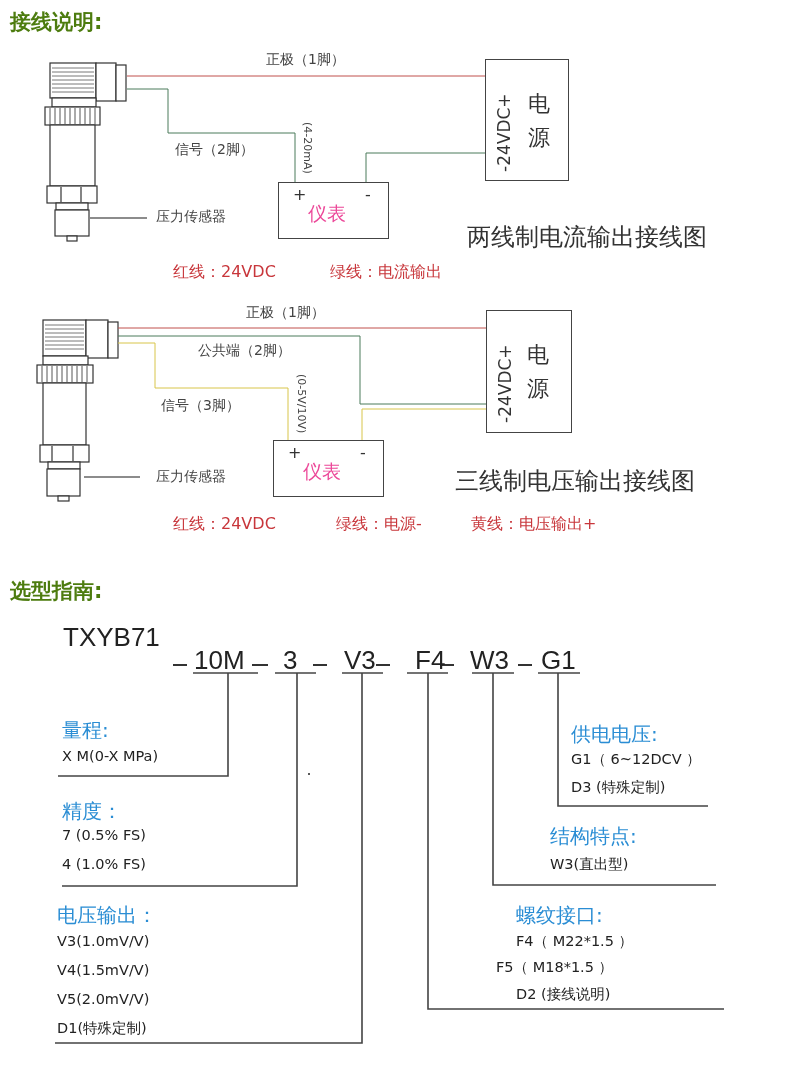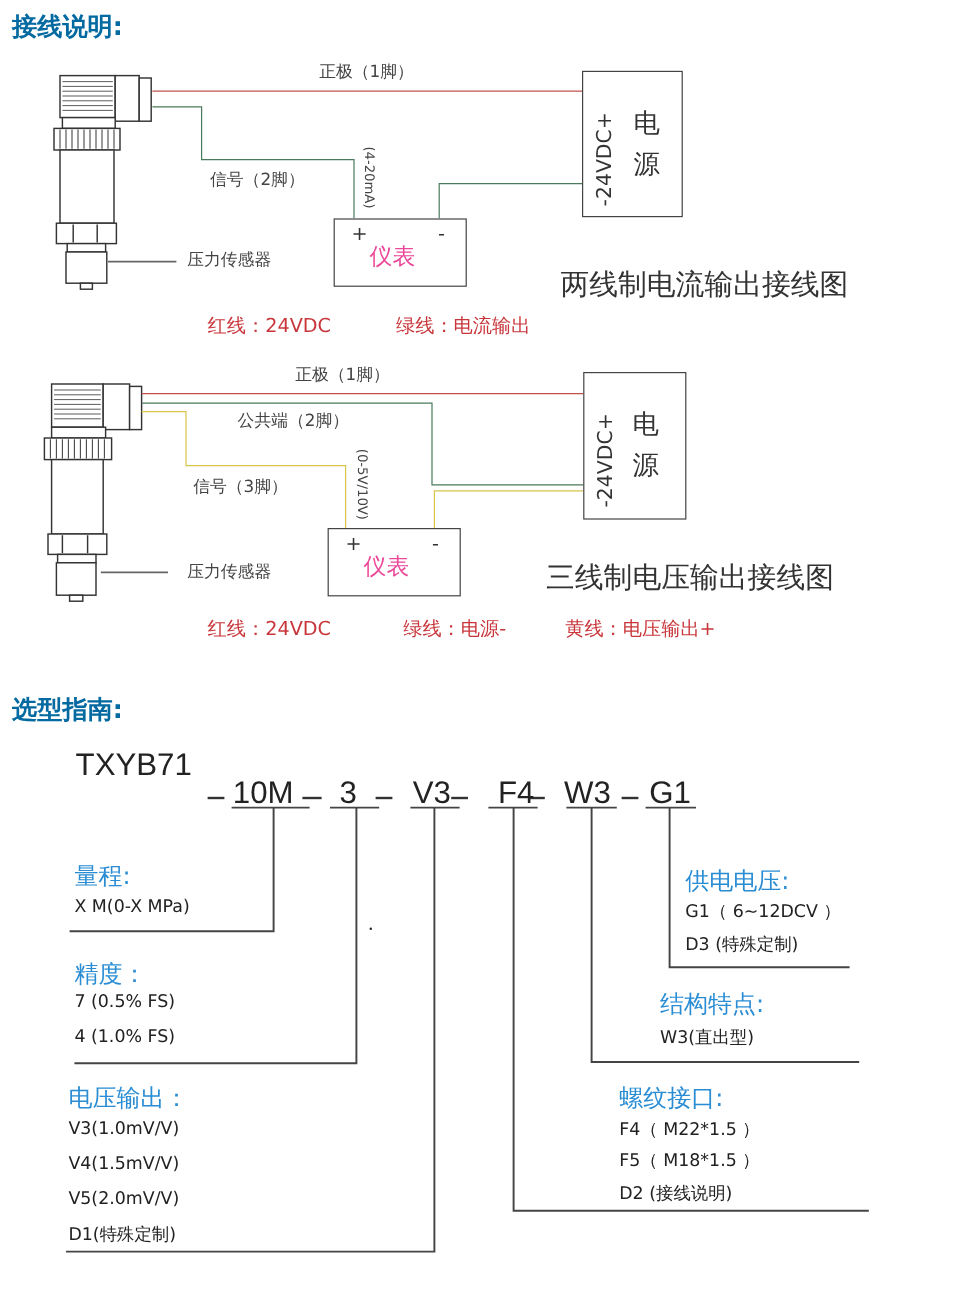--- a/index.html
+++ b/index.html
@@ -1,19 +1,19 @@
 <!DOCTYPE html>
 <html><head>
 <meta charset="utf-8">
 <style>
   html, body { margin:0; padding:0; background:#ffffff; }
   body { width:800px; height:1075px; position:relative; overflow:hidden;
          font-family:"DejaVu Sans", sans-serif; color:#333; }
   .abs { position:absolute; white-space:nowrap; }
-  .h1 { font-weight:bold; font-size:21px; color:#0369a1; }
+  .h1 { font-weight:bold; font-size:21px; color:#4d7c0f; }
   .lbl { font-size:14px; color:#444; }
   .red { font-size:16px; color:#c8363b; }
   .caption { font-size:24px; color:#333; }
   .box { position:absolute; border:1.5px solid #444; background:#fff; box-sizing:border-box; }
   .meter-text { font-size:19px; color:#ec4899; }
   .pm { font-size:16px; color:#333; }
   .ps-cn { font-size:22px; color:#333; line-height:36px; }
   .ps-vert { font-size:17px; color:#333; transform:rotate(-90deg); transform-origin:left top; }
   .vert-small { font-size:11px; color:#444; transform:rotate(90deg); transform-origin:left top; }
   .code { font-size:26px; color:#222; font-family:"Liberation Sans", sans-serif; }
@@ -210,14 +210,14 @@
 
 <div class="abs blue" style="left:571px;top:721px;">供电电压:</div>
 <div class="abs opt" style="left:571px;top:750px;">G1（ 6~12DCV ）</div>
 <div class="abs opt" style="left:571px;top:778px;">D3 (特殊定制)</div>
 
 <div class="abs blue" style="left:550px;top:823px;">结构特点:</div>
 <div class="abs opt" style="left:550px;top:855px;">W3(直出型)</div>
 
 <div class="abs blue" style="left:516px;top:902px;">螺纹接口:</div>
 <div class="abs opt" style="left:516px;top:932px;">F4（ M22*1.5 ）</div>
-<div class="abs opt" style="left:516px;top:958px;">F5（ M18*1.5 ）</div>
+<div class="abs opt" style="left:496px;top:958px;">F5（ M18*1.5 ）</div>
 <div class="abs opt" style="left:516px;top:985px;">D2 (接线说明)</div>
 
 </body></html>

